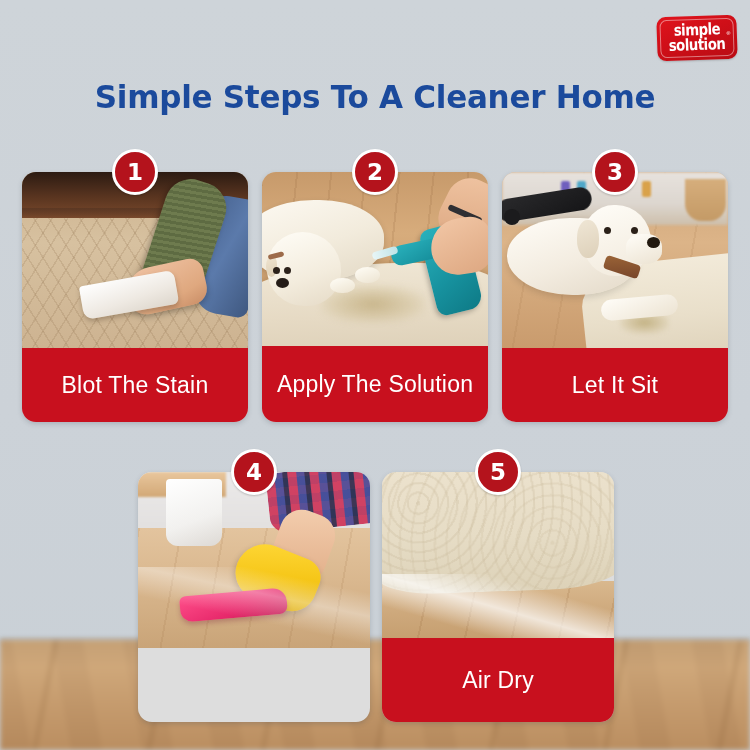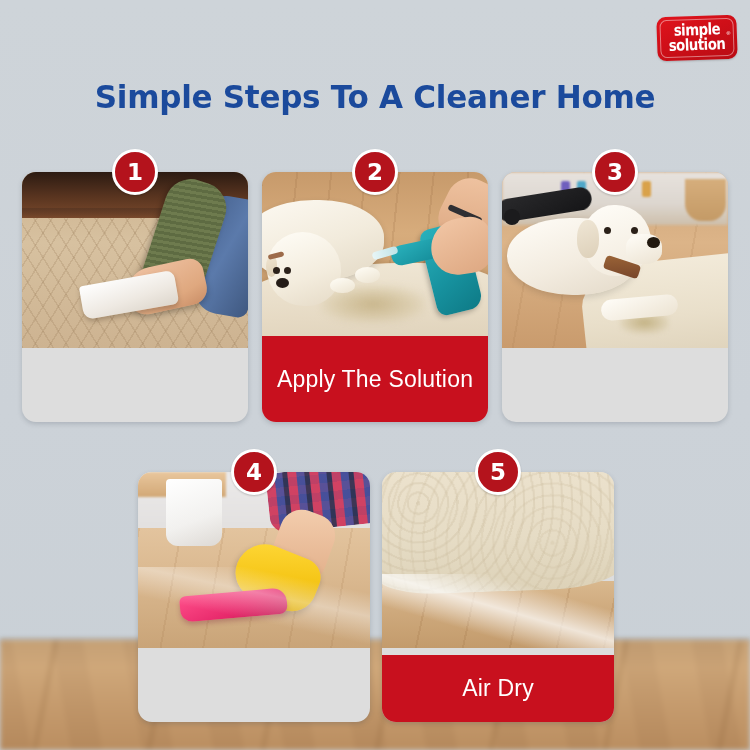--- a/index.html
+++ b/index.html
@@ -492,20 +492,21 @@
         <div class="scene">
           <div class="s1-carpet"></div>
           <div class="s1-darkband"></div>
           <div class="s1-stain"></div>
           <div class="s1-jeans"></div>
           <div class="s1-sleeve"></div>
           <div class="s1-hand"></div>
           <div class="s1-cloth"></div>
         </div>
       </div>
+      <div class="label" style="height:74px;">Blot The Stain</div>
     </div>
     <div class="badge" style="left:90px; top:-23px;">1</div>
   </div>
 
   <div class="card" style="left:262px; top:172px; width:226px; height:250px;">
     <div class="card-body">
       <div class="photo" style="height:176px;">
         <div class="scene">
           <div class="s2-wood"></div>
           <div class="s2-rug"></div>
@@ -521,21 +522,21 @@
           <div class="s2-paw p1"></div>
           <div class="s2-paw p2"></div>
           <div class="s2-arm"></div>
           <div class="s2-bracelet"></div>
           <div class="s2-bottle"></div>
           <div class="s2-trigger"></div>
           <div class="s2-hand2"></div>
           <div class="s2-nozzle"></div>
         </div>
       </div>
-      <div class="label" style="height:86px;">Apply The Solution</div>
+      <div class="label" style="height:76px;">Apply The Solution</div>
     </div>
     <div class="badge" style="left:90px; top:-23px;">2</div>
   </div>
 
   <div class="card" style="left:502px; top:172px; width:226px; height:250px;">
     <div class="card-body">
       <div class="photo" style="height:176px;">
         <div class="scene">
           <div class="s3-wood"></div>
           <div class="s3-topband"></div>
@@ -551,20 +552,21 @@
           <div class="s3-legs"></div>
           <div class="s3-head"></div>
           <div class="s3-ear3"></div>
           <div class="s3-snout"></div>
           <div class="s3-eye3 a"></div>
           <div class="s3-eye3 b"></div>
           <div class="s3-nose3"></div>
           <div class="s3-collar3"></div>
         </div>
       </div>
+      <div class="label" style="height:74px;">Let It Sit</div>
     </div>
     <div class="badge" style="left:90px; top:-23px;">3</div>
   </div>
 
   <div class="card" style="left:138px; top:472px; width:232px; height:250px;">
     <div class="card-body">
       <div class="photo" style="height:176px;">
         <div class="scene">
           <div class="s4-wall"></div>
           <div class="s4-wood"></div>
@@ -583,18 +585,18 @@
 
   <div class="card" style="left:382px; top:472px; width:232px; height:250px;">
     <div class="card-body">
       <div class="photo" style="height:176px;">
         <div class="scene">
           <div class="s5-wood"></div>
           <div class="s5-rug"></div>
           <div class="s5-glare"></div>
         </div>
       </div>
-      <div class="label" style="height:67px;">Air Dry</div>
+      <div class="label" style="height:84px;">Air Dry</div>
     </div>
     <div class="badge" style="left:93px; top:-23px;">5</div>
   </div>
 
 </div>
 
 </body></html>

